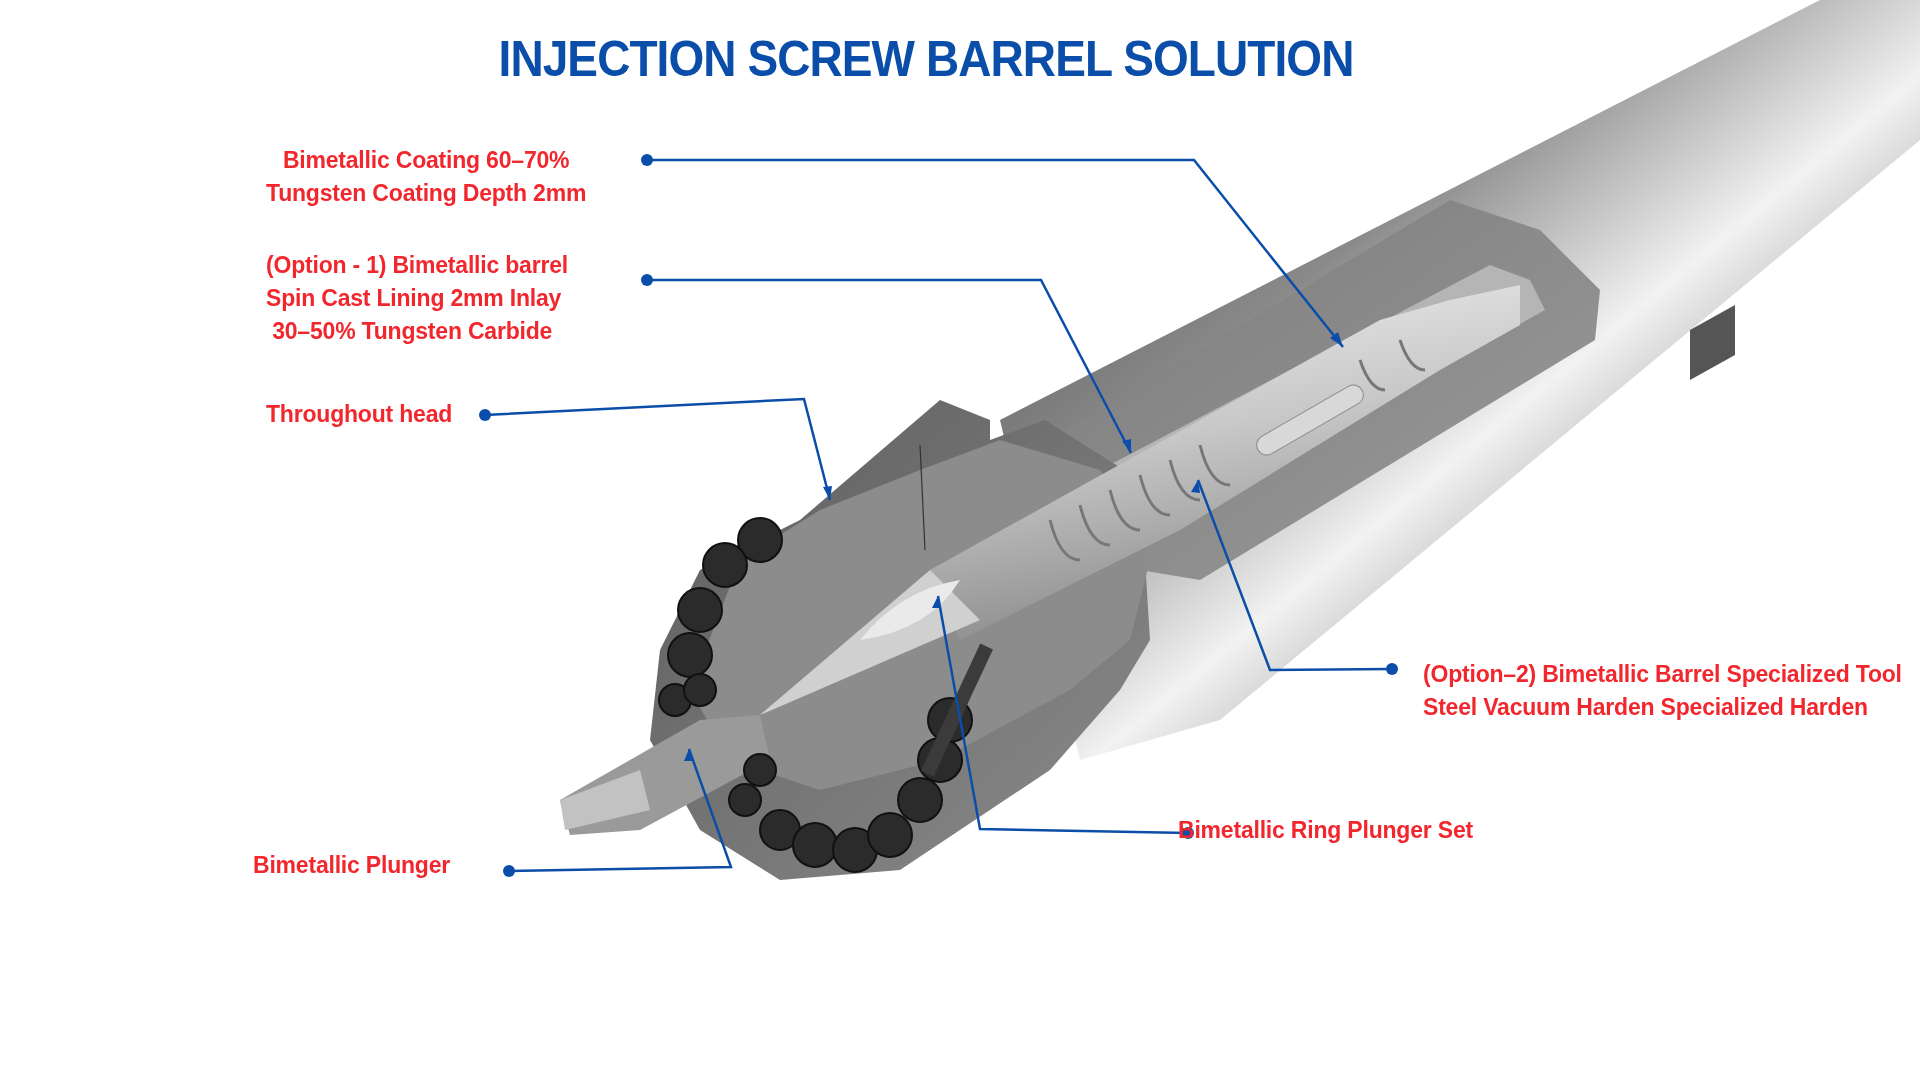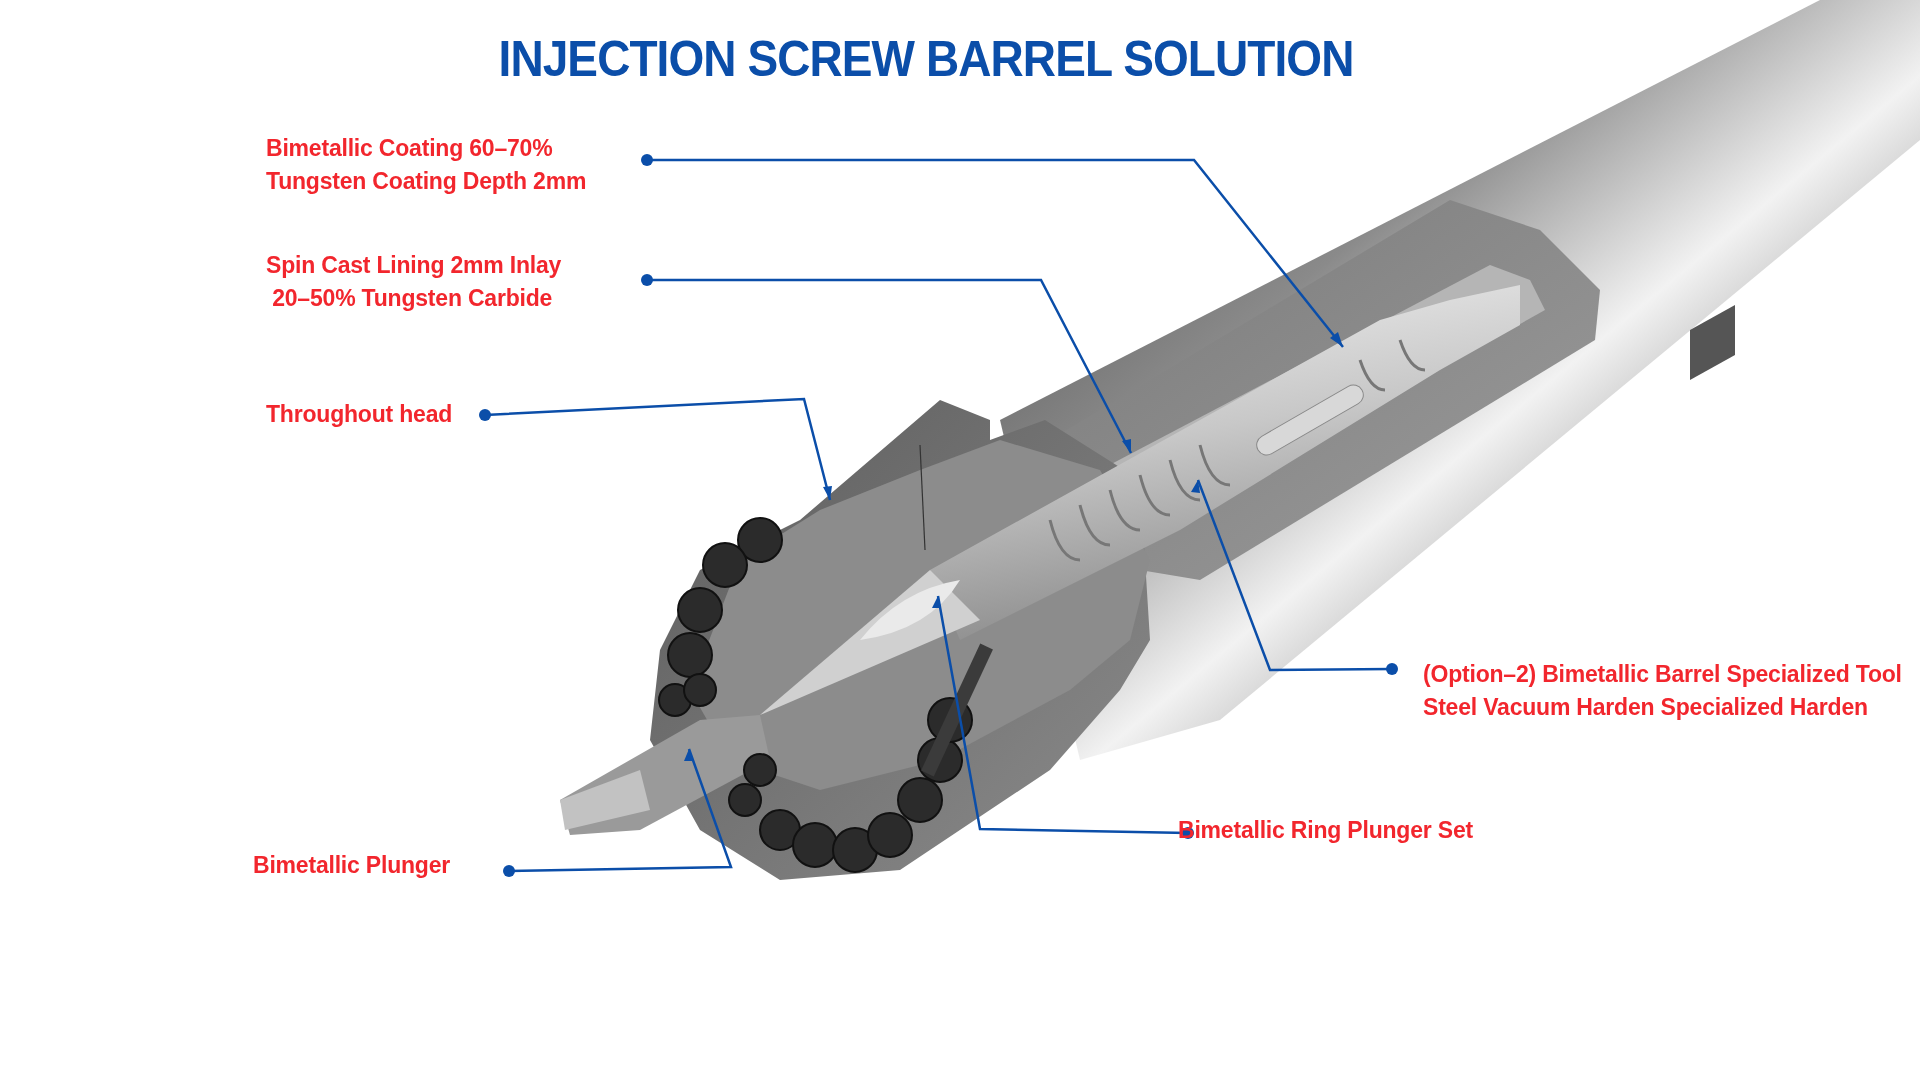--- a/index.html
+++ b/index.html
@@ -124,23 +124,23 @@
     <polygon points="1131,453 1122,441 1131,439"></polygon>
     <polygon points="830,500 823,487 832,486"></polygon>
     <polygon points="1198,480 1191,492 1200,493"></polygon>
     <polygon points="938,596 932,608 941,608"></polygon>
     <polygon points="689,749 684,761 693,761"></polygon>
   </g>
 </svg>
 
 <div class="title">INJECTION SCREW BARREL SOLUTION</div>
 
-<div class="label" style="left:266px; top:132px;"><div>Bimetallic Coating 60–70%</div><div>Tungsten Coating Depth 2mm</div></div>
+<div class="label" style="left:266px; top:144px;text-align:center;"><div>Bimetallic Coating 60–70%</div><div>Tungsten Coating Depth 2mm</div></div>
 
-<div class="label" style="left:266px; top:249px;"><div>Spin Cast Lining 2mm Inlay</div><div> 20–50% Tungsten Carbide</div></div>
+<div class="label" style="left:266px; top:249px;"><div>(Option - 1) Bimetallic barrel</div><div>Spin Cast Lining 2mm Inlay</div><div> 30–50% Tungsten Carbide</div></div>
 
 <div class="label" style="left:266px; top:398px;"><div>Throughout head</div></div>
 
 <div class="label" style="left:1423px; top:620px;margin-top:38px;"><div>(Option–2) Bimetallic Barrel Specialized Tool</div><div>Steel Vacuum Harden Specialized Harden</div></div>
 
 <div class="label" style="left:1178px; top:814px;"><div>Bimetallic Ring Plunger Set</div></div>
 
 <div class="label" style="left:253px; top:849px;"><div>Bimetallic Plunger</div></div>
 
 </body></html>

